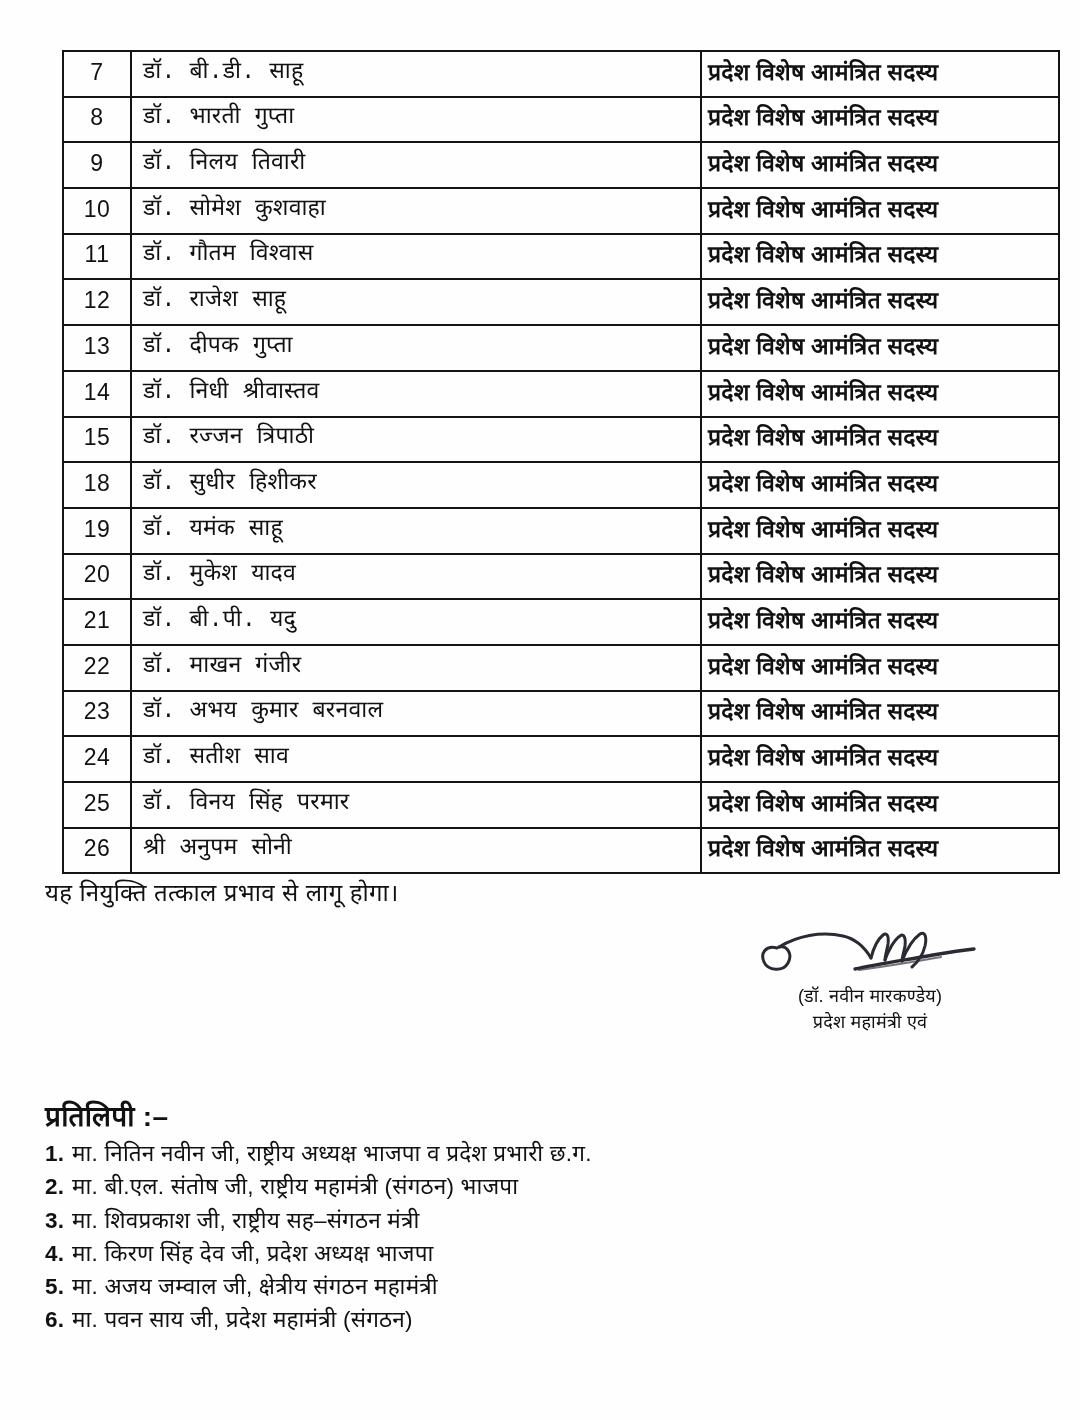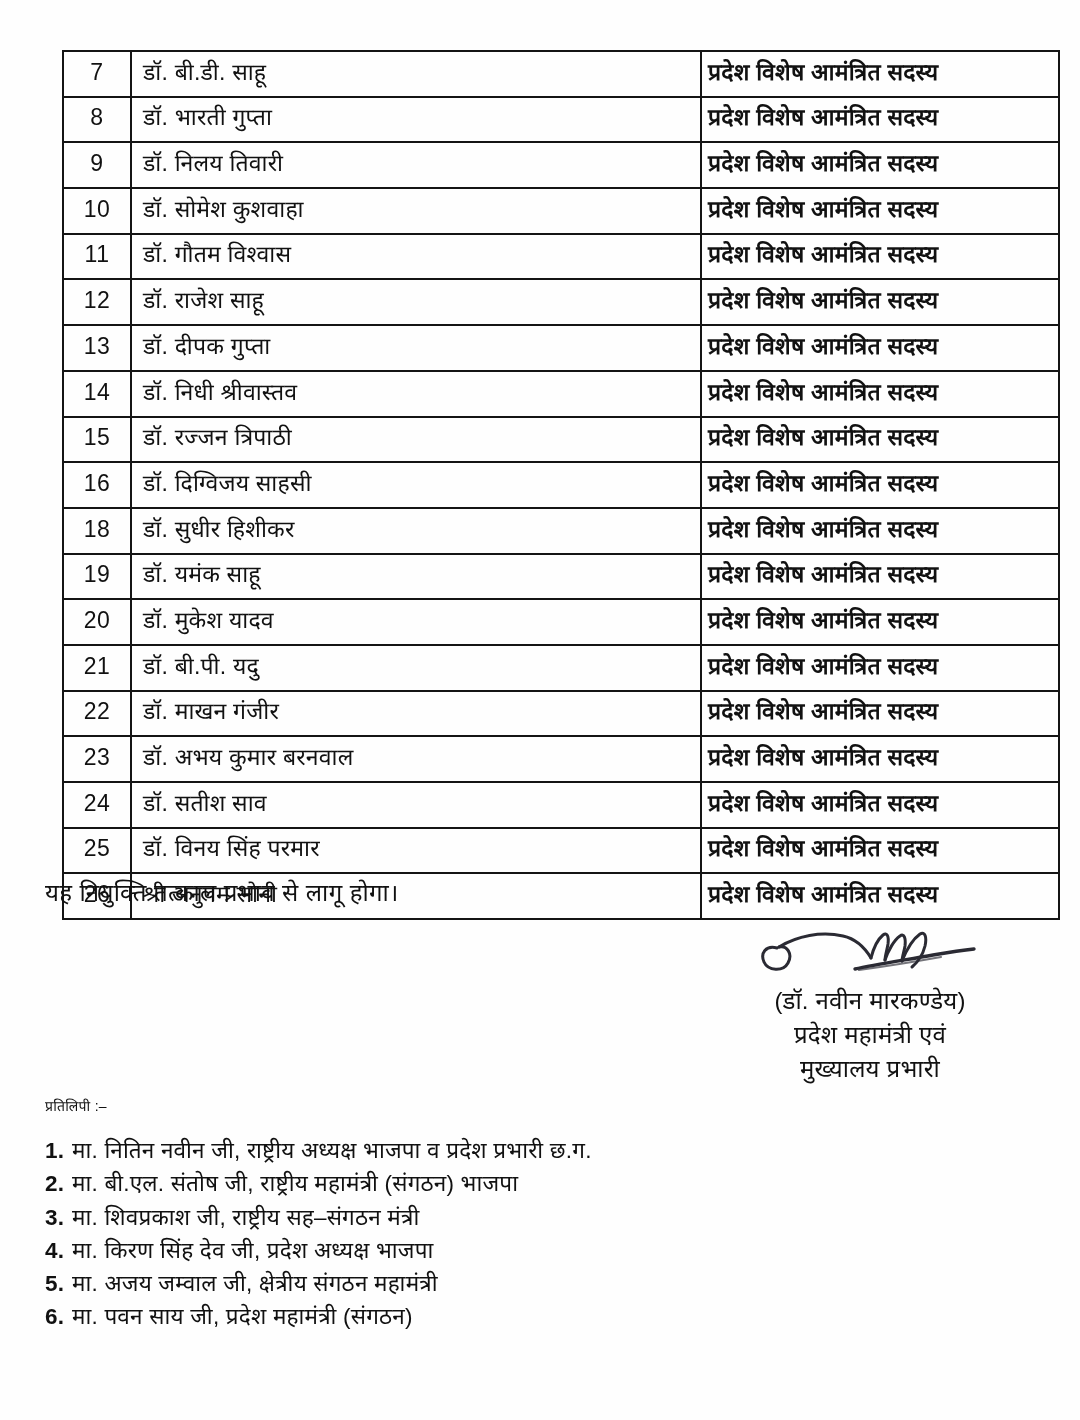--- a/index.html
+++ b/index.html
@@ -44,21 +44,21 @@
   .col-sn {
     width: 66px;
     text-align: center;
     font-family: "Liberation Sans", "DejaVu Sans", sans-serif;
     font-size: 21px;
     letter-spacing: 0.5px;
   }
   .col-name {
     width: 557px;
     padding-left: 11px !important;
-    font-family: Liberation Sans, sans-serif;
+    font-family: Liberation Mono, monospace;
     font-size: 23.5px;
     letter-spacing: 0.2px;
     border-radius: 14px;
   }
   .col-post {
     width: 350px;
     padding-left: 6px !important;
     font-family: "Liberation Sans", "DejaVu Sans", sans-serif;
     font-size: 22px;
     letter-spacing: 0.2px;
@@ -92,38 +92,38 @@
   .sign-mark svg {
     position: absolute;
     left: 50%;
     top: 0;
     transform: translateX(-50%);
   }
   .sign-name,
   .sign-role1,
   .sign-role2 {
     font-family: "Liberation Sans", "DejaVu Sans", sans-serif;
-    font-size: 24px;
+    font-size: 18px;
     line-height: 1.42;
     letter-spacing: 0.2px;
     white-space: nowrap;
   }
 
   
   .copy-block {
     position: absolute;
     left: 45px;
     top: 1096px;
     font-family: "Liberation Sans", "DejaVu Sans", sans-serif;
   }
   .copy-heading {
-    font-size: 14px;
-    font-weight: normal;
+    font-size: 28px;
+    font-weight: bold;
     letter-spacing: 0.3px;
-    margin-bottom: 19px;
+    margin-bottom: 3px;
   }
   .copy-list {
     list-style: none;
     margin: 0;
     padding: 0;
     counter-reset: cp;
   }
   .copy-list li {
     font-size: 22.5px;
     line-height: 1.48;
@@ -180,25 +180,20 @@
           <td class="col-post">प्रदेश विशेष आमंत्रित सदस्य</td>
         </tr>
         <tr>
           <td class="col-sn">14</td>
           <td class="col-name">डॉ. निधी श्रीवास्तव</td>
           <td class="col-post">प्रदेश विशेष आमंत्रित सदस्य</td>
         </tr>
         <tr>
           <td class="col-sn">15</td>
           <td class="col-name">डॉ. रज्जन त्रिपाठी</td>
-          <td class="col-post">प्रदेश विशेष आमंत्रित सदस्य</td>
-        </tr>
-        <tr>
-          <td class="col-sn">16</td>
-          <td class="col-name">डॉ. दिग्विजय साहसी</td>
           <td class="col-post">प्रदेश विशेष आमंत्रित सदस्य</td>
         </tr>
         <tr>
           <td class="col-sn">18</td>
           <td class="col-name">डॉ. सुधीर हिशीकर</td>
           <td class="col-post">प्रदेश विशेष आमंत्रित सदस्य</td>
         </tr>
         <tr>
           <td class="col-sn">19</td>
           <td class="col-name">डॉ. यमंक साहू</td>
@@ -253,21 +248,20 @@
           <path d="M116 38 C118 30, 122 20, 128 15 C132 12, 134 16, 133 24 C132 30, 130 36, 130 40" stroke-width="3"></path>
           <path d="M130 40 C133 31, 139 20, 145 16 C149 13, 151 18, 150 26 C149 32, 147 37, 147 41" stroke-width="3"></path>
           <path d="M147 41 C151 31, 158 19, 165 14 C170 11, 172 17, 170 26 C168 34, 163 42, 157 47" stroke-width="3"></path>
           <path d="M100 49 C118 45, 150 40, 178 35 C196 32, 210 30, 219 29" stroke-width="3.4"></path>
           <path d="M104 50 C126 47, 158 42, 186 37" stroke-width="2.2" opacity="0.65"></path>
         </g>
       </svg>
     </div>
     <div class="sign-name">(डॉ. नवीन मारकण्डेय)</div>
     <div class="sign-role1">प्रदेश महामंत्री एवं</div>
-    <div class="sign-role2">मुख्यालय प्रभारी</div>
   </div>
 
   <div class="copy-block">
     <div class="copy-heading">प्रतिलिपी :–</div>
     <ul class="copy-list">
         <li>
           <span class="copy-num">1.</span>
           <span>मा. नितिन नवीन जी, राष्ट्रीय अध्यक्ष भाजपा व प्रदेश प्रभारी छ.ग.</span>
         </li>
         <li>

